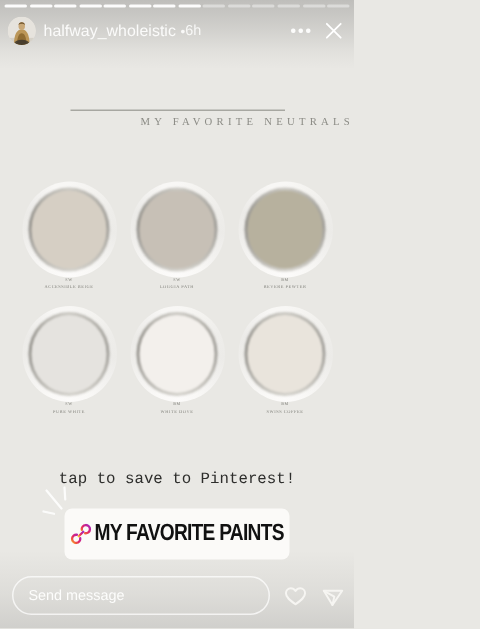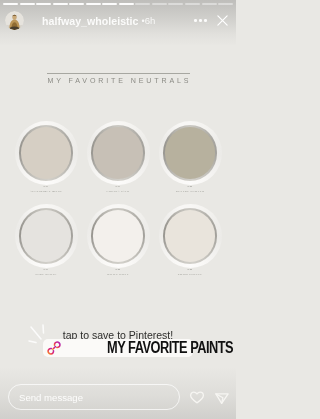--- a/index.html
+++ b/index.html
@@ -10,34 +10,34 @@
       background:linear-gradient(180deg,rgba(40,40,40,.22) 0%,rgba(40,40,40,.13) 40%,rgba(40,40,40,.04) 75%,rgba(40,40,40,0) 100%);}
   .scrim-bot{position:absolute;bottom:0;left:0;right:0;height:52px;pointer-events:none;
       background:linear-gradient(0deg,rgba(40,40,40,.13) 0%,rgba(40,40,40,.06) 45%,rgba(40,40,40,0) 100%);}
   
   .progress{position:absolute;top:2.5px;left:3px;right:3px;height:2px;display:flex;gap:1.6px;}
   .seg{flex:1;height:2px;border-radius:1px;background:rgba(255,255,255,0.42);}
   .seg.done{background:rgba(255,255,255,0.95);}
   
   .hdr{position:absolute;top:11px;left:5px;right:6px;height:19px;display:flex;align-items:center;}
   .avatar{width:19px;height:19px;border-radius:50%;overflow:hidden;flex:0 0 auto;}
-  .uname{margin-left:18px;font-size:10.6px;font-weight:bold;color:#fbfbfa;letter-spacing:0.03px;}
+  .uname{margin-left:5px;font-size:10.6px;font-weight:normal;color:#fbfbfa;letter-spacing:0.03px;}
   .dot{margin-left:3px;font-size:9px;color:rgba(251,251,250,.95);}
   .time{margin-left:0;font-size:9.6px;color:rgba(251,251,250,.93);}
   .spacer{flex:1;}
   .linkicon{display:flex;align-items:center;}
   .mdots{display:flex;align-items:center;gap:2.4px;margin-right:8px;}
   .mdots i{width:2.6px;height:2.6px;border-radius:50%;background:rgba(255,255,255,.92);display:block;}
   .closebtn{display:flex;align-items:center;justify-content:center;width:15px;height:15px;}
   
   .title{position:absolute;top:43.6px;left:0;right:0;text-align:center;
          font-family:"Liberation Serif",serif;font-size:25.6px;letter-spacing:2.9px;color:#1b1b1b;text-indent:3px;margin-left:4px;}
   .rule{position:absolute;top:73px;left:47px;right:46px;height:1px;background:#a7a7a1;}
-  .sub{position:absolute;top:77px;left:0;right:0;text-align:center;
-       font-family:Liberation Sans, sans-serif;font-size:7.1px;letter-spacing:2.85px;color:#8b8b85;text-indent:2.85px;}
+  .sub{position:absolute;top:77px;left:0;right:0;text-align:right;
+       font-family:Liberation Serif, serif;font-size:7.1px;letter-spacing:2.85px;color:#8b8b85;text-indent:2.85px;}
   .grid{position:absolute;top:121px;left:0;right:0;}
   .row{display:flex;justify-content:center;gap:9px;}
   .row+.row{margin-top:11px;}
   .cell{width:63px;text-align:center;}
   .lidwrap{position:relative;width:63px;height:64px;margin:0 auto;}
   
   .lid{position:absolute;inset:0;border-radius:50%;
        background:conic-gradient(from 0deg,
           #f8f7f5 0deg,#f4f3f0 30deg,#eeedea 65deg,#ecebe8 95deg,#f2f1ef 125deg,
           #f9f8f6 155deg,#fcfbfa 180deg,#faf9f7 205deg,#f4f3f1 235deg,
@@ -46,23 +46,23 @@
   .lidin{position:absolute;left:4.4px;top:4.4px;right:4.4px;bottom:4.4px;border-radius:50%;
        background:conic-gradient(from 0deg,
           #cbc9c3 0deg,#b9b7b1 30deg,#a8a6a0 60deg,#a2a09b 85deg,#b4b2ac 115deg,
           #c6c4be 145deg,#d2d0ca 175deg,#c9c7c1 200deg,#b4b2ac 230deg,
           #a09e99 258deg,#97958f 278deg,#9e9c96 300deg,#b5b3ad 325deg,#cbc9c3 360deg);
        filter:blur(0.7px);}
   .lidin i{position:absolute;left:2.1px;top:2.1px;right:2.1px;bottom:2.1px;border-radius:50%;display:block;}
   .lbl1{font-size:2.8px;letter-spacing:.4px;color:#84847e;margin-top:0px;line-height:4px;font-family:"Liberation Serif",serif;}
   .lbl2{font-size:2.9px;letter-spacing:.38px;color:#84847e;line-height:4px;font-family:"Liberation Serif",serif;}
   
-  .cta{position:absolute;top:329px;left:0;right:0;text-align:center;font-family:Liberation Sans, sans-serif;font-size:10.5px;color:#2e2e2c;}
-    .link{position:absolute;top:339px;left:43px;width:150px;height:18px;background:#fbfaf8;border-radius:5px;
-        display:flex;align-items:center;padding-left:4px;box-sizing:border-box;gap:44px;}
+  .cta{position:absolute;top:314px;left:0;right:0;text-align:center;font-family:Liberation Mono, monospace;font-size:10.5px;color:#2e2e2c;}
+    .link{position:absolute;top:339px;left:43px;width:150px;height:34px;background:#fbfaf8;border-radius:5px;
+        display:flex;align-items:center;padding-left:4px;box-sizing:border-box;}
   .sparkles{position:absolute;left:25px;top:321px;width:28px;height:28px;pointer-events:none;}
   .linktxt{white-space:nowrap;font-size:15.6px;font-weight:bold;color:#111111;margin-left:2px;letter-spacing:-0.6px;transform:scaleX(0.82);transform-origin:left center;line-height:1;}
   
   .bottom{position:absolute;top:384px;left:8px;right:6px;height:26px;display:flex;align-items:center;}
   .msg{width:172px;height:26px;border:1px solid rgba(255,255,255,.72);border-radius:13px;display:flex;align-items:center;padding-left:10px;box-sizing:border-box;}
   .msgtxt{font-size:9.6px;color:#fdfdfc;}
   .icons{display:flex;align-items:center;gap:9px;margin-left:9px;}
   .ic{display:flex;align-items:center;justify-content:center;width:16px;height:16px;}
 </style>
 </head>

